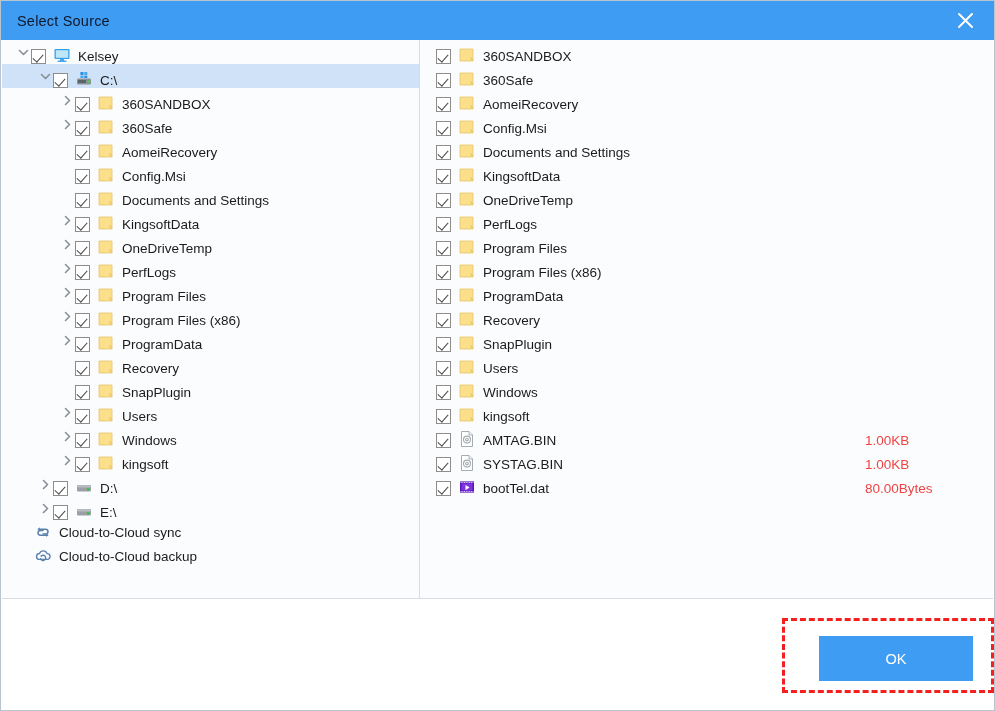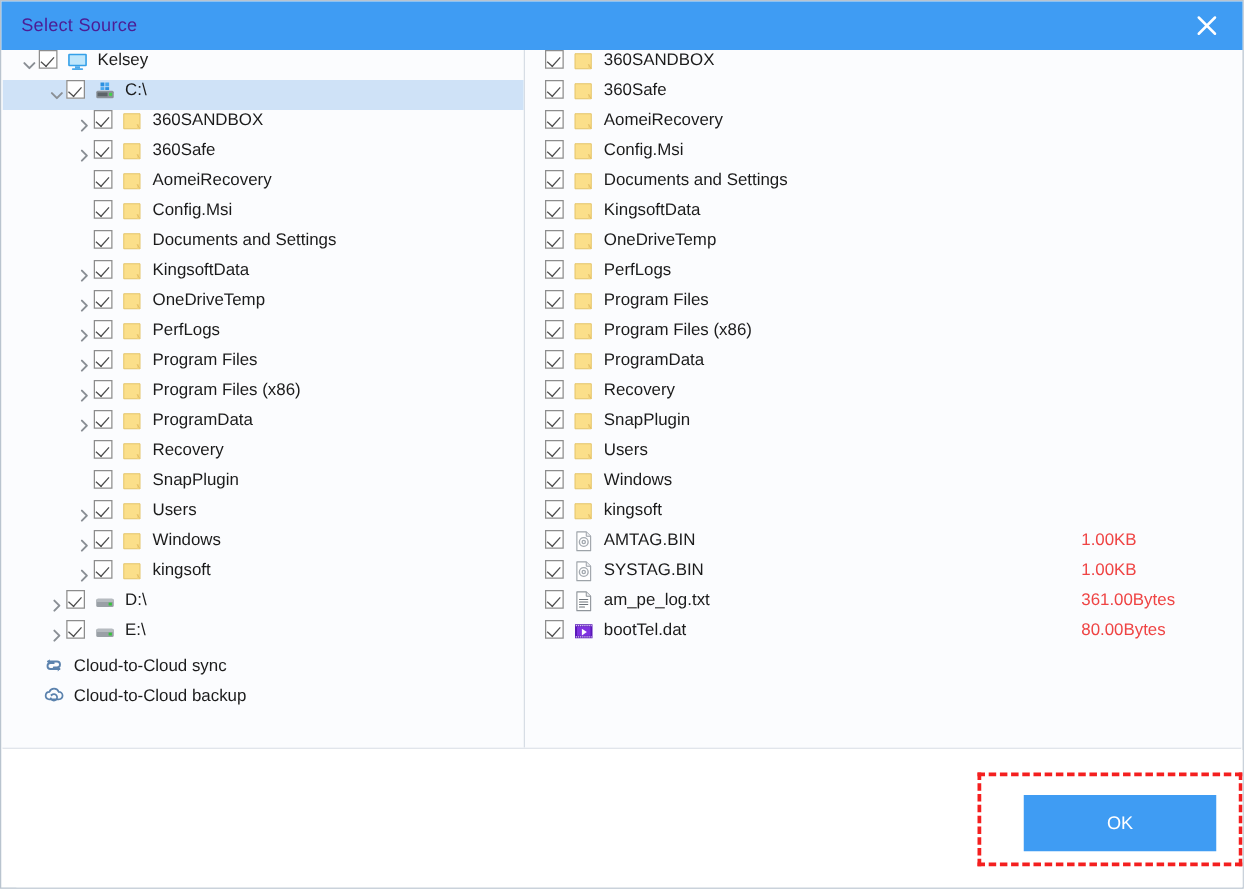--- a/index.html
+++ b/index.html
@@ -28,21 +28,21 @@
   .titlebar {
     position: absolute;
     left: 0; top: 0;
     width: 995px;
     height: 39px;
     background: #3f9cf3;
     display: flex;
     align-items: center;
   }
   .title-text {
-    color: #4c1d95;
+    color: #0f172a;
     font-size: 14.5px;
     margin-left: 16px;
     letter-spacing: .2px;
     user-select: none;
   }
   .close-btn {
     position: absolute;
     right: 8px;
     top: 0;
     width: 46px;
@@ -80,21 +80,21 @@
     height: 100%;
     background: #fbfcfe;
     position: relative;
     overflow: hidden;
   }
 
   
   .row {
     height: 24px;
     display: flex;
-    align-items: flex-start;
+    align-items: flex-end;
     font-size: 13.5px;
     color: #1b1b1b;
     white-space: nowrap;
     position: relative;
     cursor: default;
   }
   .row.selected {
     background: #cfe2f7;
   }
   .arrow {
@@ -761,32 +761,20 @@
           <span class="ico">
             <svg width="18" height="18" viewBox="0 0 18 18">
               <path d="M3.5 1.5h7.5L14.5 5v11.5h-11z" fill="#ffffff" stroke="#9da3a9" stroke-width=".9" stroke-linejoin="round"></path>
               <path d="M11 1.5V5h3.5" fill="#eef0f2" stroke="#9da3a9" stroke-width=".8"></path>
               <circle cx="9" cy="9.6" r="3.5" fill="none" stroke="#a4aab0" stroke-width="1.1"></circle>
               <circle cx="9" cy="9.6" r="1.3" fill="none" stroke="#a4aab0" stroke-width="1.1"></circle>
             </svg>
           </span>
           <span class="label">SYSTAG.BIN</span>
           <span class="size">1.00KB</span>
-        </div>
-        <div class="row rind">
-          <div class="cb"></div>
-          <span class="ico">
-            <svg width="18" height="18" viewBox="0 0 18 18">
-              <path d="M3.5 1.5h7.5L14.5 5v11.5h-11z" fill="#ffffff" stroke="#8f959b" stroke-width=".9" stroke-linejoin="round"></path>
-              <path d="M11 1.5V5h3.5" fill="#eef0f2" stroke="#8f959b" stroke-width=".8"></path>
-              <path d="M5.6 7.6h6.6M5.6 9.6h6.6M5.6 11.6h6.6M5.6 13.6h4" stroke="#6e757b" stroke-width=".9" stroke-linecap="round"></path>
-            </svg>
-          </span>
-          <span class="label">am_pe_log.txt</span>
-          <span class="size">361.00Bytes</span>
         </div>
         <div class="row rind">
           <div class="cb"></div>
           <span class="ico">
             <svg width="18" height="18" viewBox="0 0 18 18">
               <rect x="2" y="3.4" width="14" height="11.2" fill="#5a18b8"></rect>
               <rect x="3.6" y="5.4" width="10.8" height="7.2" fill="#7f33e0"></rect>
               <path d="M7.5 6.9l4 2.7-4 2.7z" fill="#ffffff"></path>
               <g fill="#d9c6f2">
                 <rect x="2.6" y="4" width="1.1" height="1"></rect>

